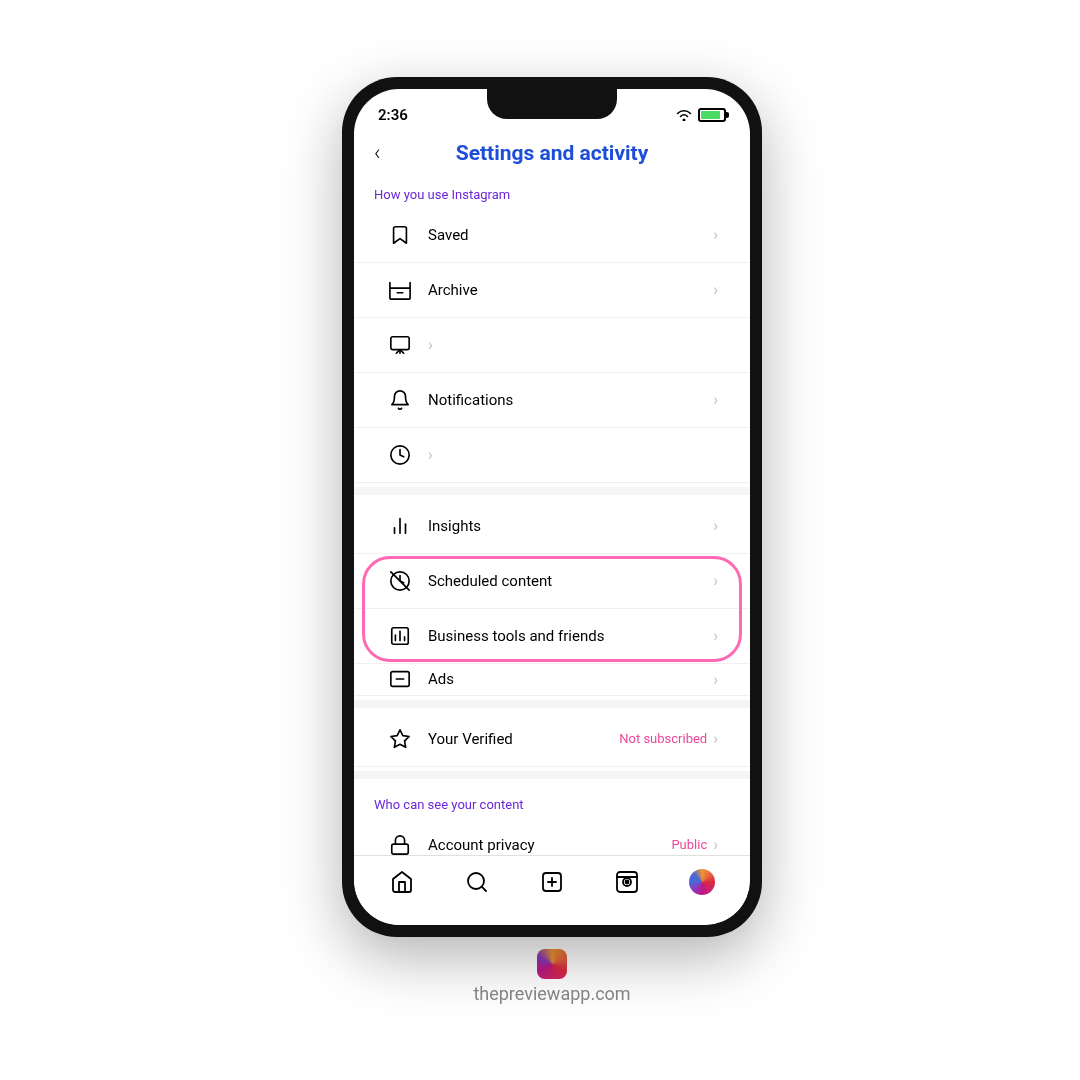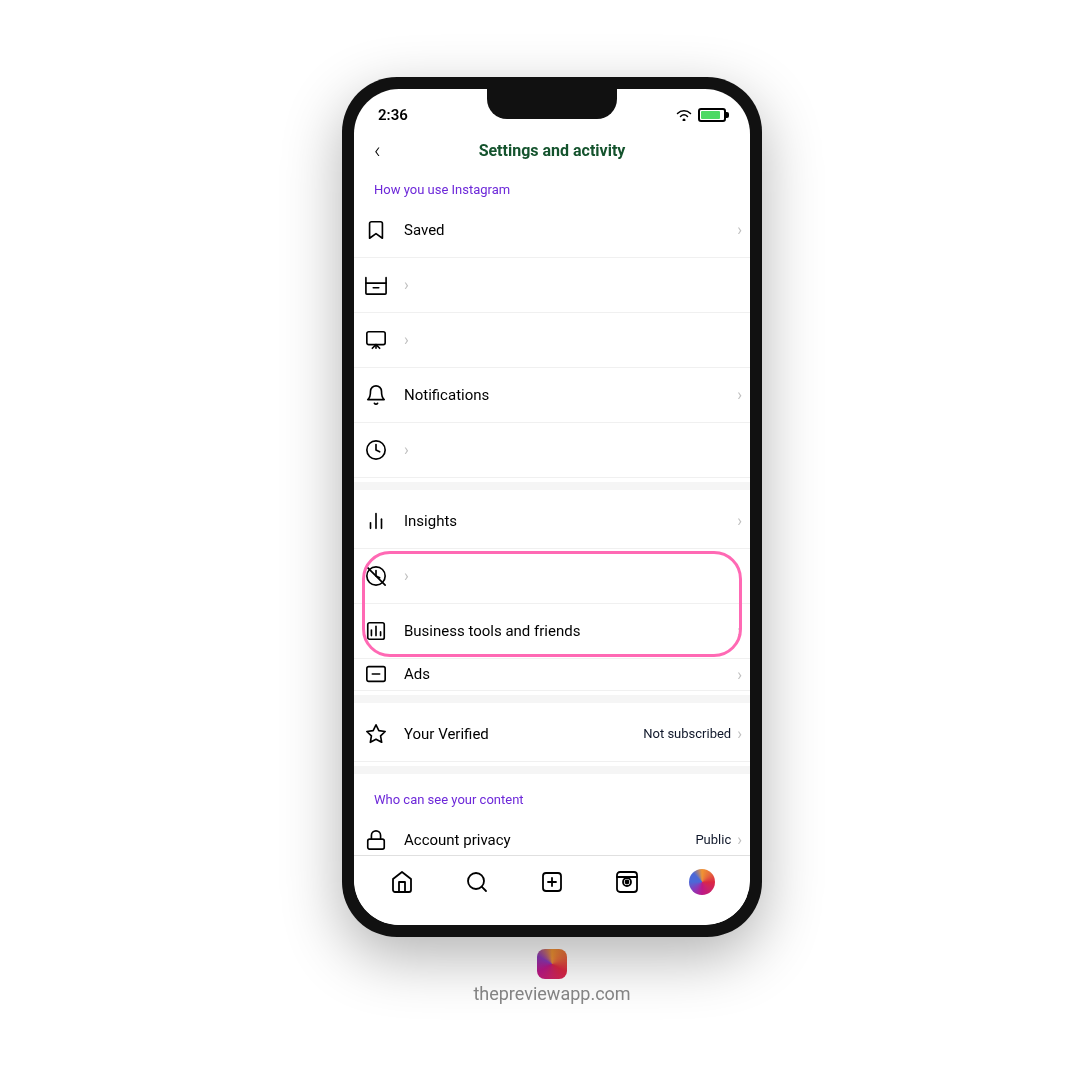--- a/index.html
+++ b/index.html
@@ -123,23 +123,23 @@
     .back-btn {
       position: absolute;
       left: 20px;
       font-size: 22px;
       color: #000;
       cursor: pointer;
       font-weight: 300;
     }
 
     .header-title {
-      font-size: 16px;
+      font-size: 21px;
       font-weight: 700;
-      color: #14532d;
+      color: #1d4ed8;
     }
 
     
     .content {
       flex: 1;
       overflow-y: auto;
       overflow-x: hidden;
       padding-bottom: 60px;
     }
 
@@ -152,21 +152,21 @@
       padding: 14px 20px 6px 20px;
       font-size: 13px;
       color: #6d28d9;
       font-weight: 400;
     }
 
     
     .menu-item {
       display: flex;
       align-items: center;
-      padding: 13px 8px;
+      padding: 13px 32px;
       cursor: pointer;
       border-bottom: 0.5px solid #f0f0f0;
       position: relative;
     }
 
     .menu-icon {
       width: 28px;
       height: 28px;
       display: flex;
       align-items: center;
@@ -181,21 +181,21 @@
     }
 
     .menu-label {
       flex: 1;
       font-size: 15px;
       color: #000;
     }
 
     .menu-badge {
       font-size: 13px;
-      color: #0f172a;
+      color: #ec4899;
       margin-right: 6px;
     }
 
     .menu-chevron {
       color: #c0c0c0;
       font-size: 16px;
     }
 
     .divider {
       height: 8px;
@@ -320,20 +320,21 @@
         </div>
 
         <div class="menu-item">
           <div class="menu-icon">
             <svg viewBox="0 0 24 24" fill="none" stroke="#000" stroke-width="1.8" stroke-linecap="round" stroke-linejoin="round">
               <polyline points="1 4 1 10 23 10 23 4"></polyline>
               <path d="M1 10v11a1 1 0 001 1h20a1 1 0 001-1V10"></path>
               <line x1="9" y1="15" x2="15" y2="15"></line>
             </svg>
           </div>
+          <span class="menu-label">Archive</span>
           <span class="menu-chevron">›</span>
         </div>
 
         <div class="menu-item">
           <div class="menu-icon">
             <svg viewBox="0 0 24 24" fill="none" stroke="#000" stroke-width="1.8" stroke-linecap="round" stroke-linejoin="round">
               <rect x="2" y="3" width="20" height="14" rx="2"></rect>
               <polyline points="8 21 12 17 16 21"></polyline>
               <line x1="12" y1="17" x2="12" y2="21"></line>
             </svg>
@@ -381,20 +382,21 @@
           <div class="highlight-ring"></div>
 
           <div class="menu-item">
             <div class="menu-icon">
               <svg viewBox="0 0 24 24" fill="none" stroke="#000" stroke-width="1.8" stroke-linecap="round" stroke-linejoin="round">
                 <circle cx="12" cy="12" r="10"></circle>
                 <polyline points="12 6 12 12 16 14"></polyline>
                 <line x1="2" y1="2" x2="22" y2="22" stroke="#000" stroke-width="1.8"></line>
               </svg>
             </div>
+            <span class="menu-label">Scheduled content</span>
             <span class="menu-chevron">›</span>
           </div>
 
           <div class="menu-item">
             <div class="menu-icon">
               <svg viewBox="0 0 24 24" fill="none" stroke="#000" stroke-width="1.8" stroke-linecap="round" stroke-linejoin="round">
                 <rect x="3" y="3" width="18" height="18" rx="2"></rect>
                 <line x1="7" y1="17" x2="7" y2="11"></line>
                 <line x1="12" y1="17" x2="12" y2="7"></line>
                 <line x1="17" y1="17" x2="17" y2="13"></line>

